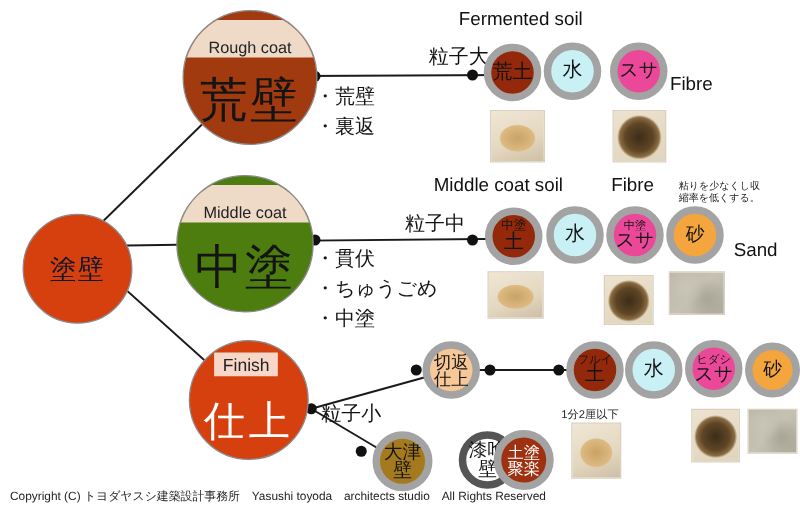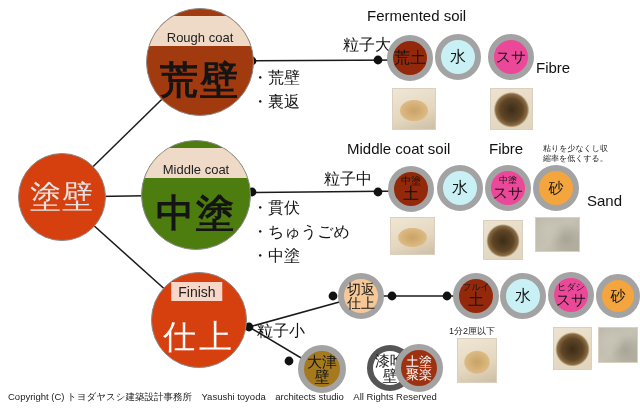--- a/index.html
+++ b/index.html
@@ -4,29 +4,29 @@
 <style>
   html,body { margin:0; padding:0; background:#fff; }
   .canvas {
     position:relative; width:640px; height:410px; background:#ffffff;
     font-family:"Liberation Sans","DejaVu Sans",sans-serif; overflow:hidden;
   }
   svg.wires { position:absolute; left:0; top:0; }
 
   
   .bignode { position:absolute; border-radius:50%; box-sizing:border-box; border:1px solid #8a8a8a;text-align:right; }
-  .node-root { left:18px; top:153px; width:88px; height:88px; background:#d6400f;
-    display:flex; align-items:center; justify-content:center; color:#e5e5e5; font-size:31px; letter-spacing:1px; }
+  .node-root { left:18px; top:171px; width:88px; height:88px; background:#d6400f;
+    display:flex; align-items:center; justify-content:center; color:#0f172a; font-size:21px; letter-spacing:1px; }
   .node-rough { left:146px; top:8px; width:108px; height:108px; background:#a23a10; overflow:hidden; }
   .node-middle { left:141px; top:140px; width:110px; height:110px; background:#4d7c0f; overflow:hidden; }
   .node-finish { left:151px; top:272px; width:96px; height:96px; background:#d6400f; overflow:hidden; }
   .band { position:absolute; left:0; right:0; top:7px; height:29px; background:#eedac6;
     display:flex; align-items:flex-end; justify-content:center; font-size:13px; color:#222; padding-bottom:1px; }
   .biglabel { position:absolute; left:0; right:0; top:36px; bottom:0;
-    display:flex; align-items:center; justify-content:center; font-size:38px; color:#141414; letter-spacing:2px;font-weight:bold; }
+    display:flex; align-items:center; justify-content:center; font-size:38px; color:#141414; letter-spacing:2px; }
   .finish-badge { position:absolute; top:9px; left:50%; transform:translateX(-54%);
     background:#f6d7c8; padding:2px 7px 1px; font-size:14px; color:#222; white-space:nowrap; }
   .finish-label { position:absolute; left:0; right:0; top:34px; bottom:0;
     display:flex; align-items:center; justify-content:center; font-size:33px; color:#fff; letter-spacing:3px; }
 
   
   .mnode { position:absolute; width:46px; height:46px; border-radius:50%; box-sizing:border-box;
     border:6px solid #a3a3a3; display:flex; flex-direction:column; align-items:center; justify-content:center;
     text-align:center; color:#141414; line-height:1.02; }
   .bg-soil  { background:#93290a; }

